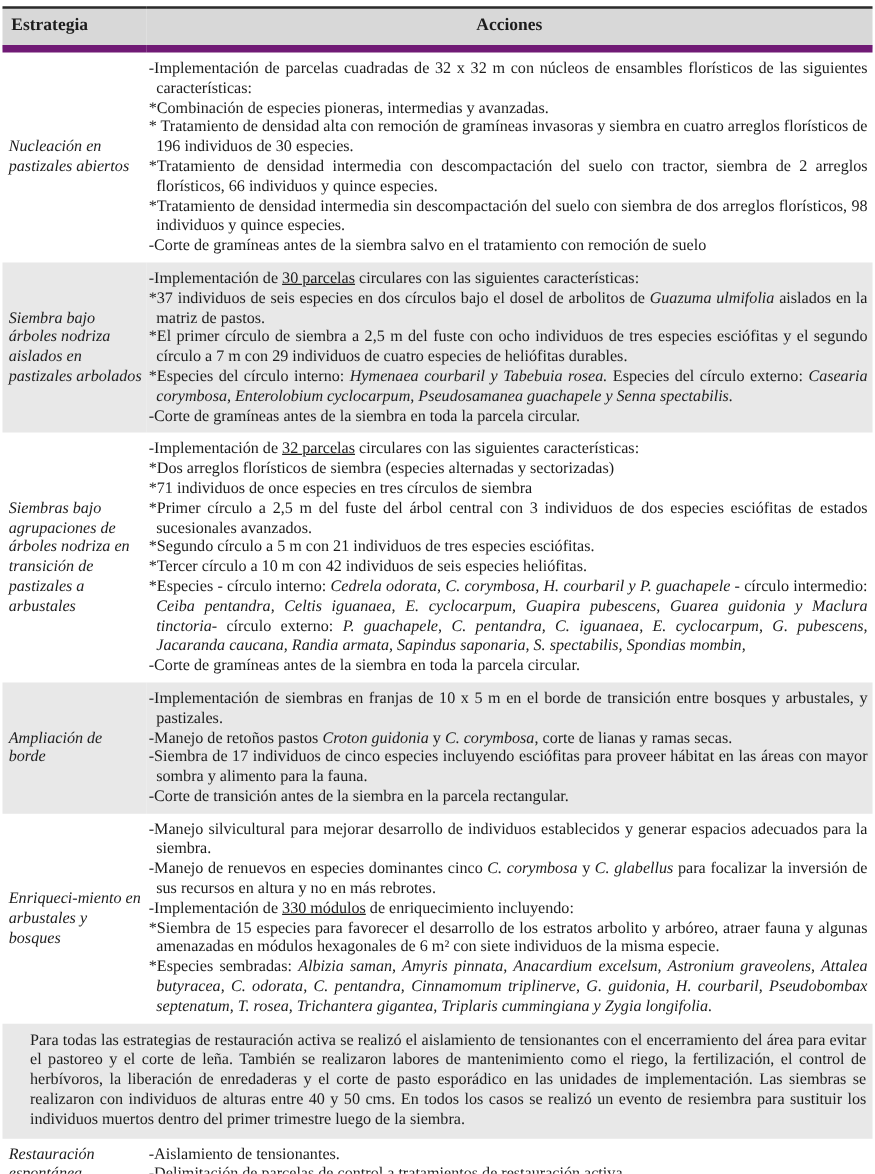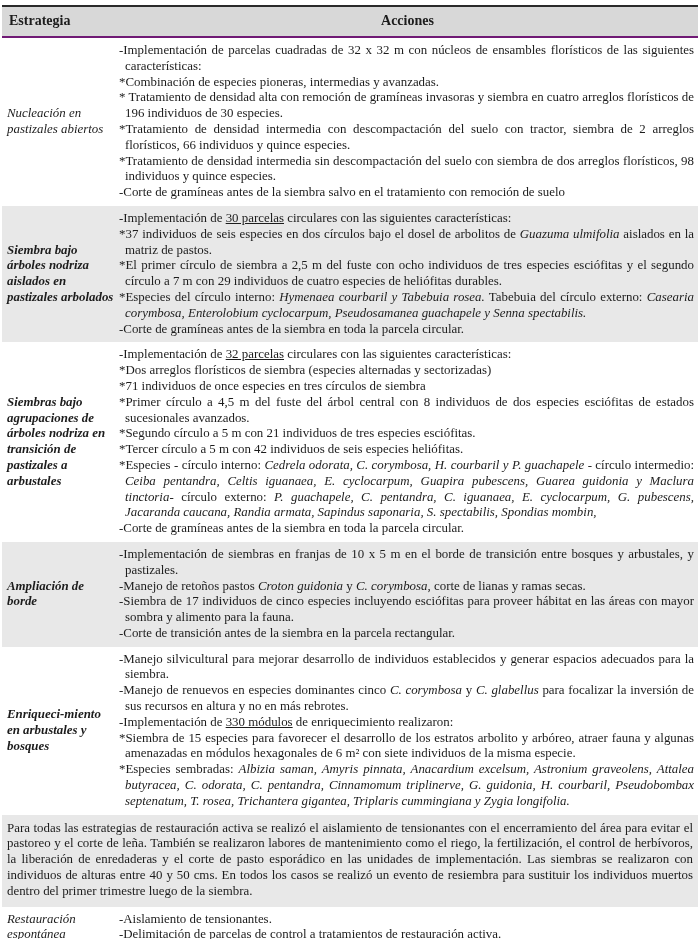--- a/index.html
+++ b/index.html
@@ -16,47 +16,47 @@
     margin:5px 2px 0 2px;
     border-top:2px solid #2a2a2a;
     border-bottom:2px solid #2a2a2a;
     table-layout:fixed;
   }
   thead th{
     background:#d8d8d8;
     font-size:14px;
     font-weight:bold;
     padding:6px 4px 7px 4px;
-    border-bottom:2px solid #701a75;
+    border-bottom:6px solid #701a75;
   }
   th.col-estrategia{text-align:left;width:104px;padding-left:7px;}
   th.col-acciones{text-align:center;}
   td{
     vertical-align:middle;
     font-size:12.9px;
     line-height:15.8px;
     margin-top:28px;
   }
   td.strategy{
     font-style:italic;
     padding:5px 3px 5px 5px;
     width:104px;
   }
-  td.strategy.bold{font-weight:bold;}
+  td.strategy.bold{font-weight:normal;}
   td.actions{
     padding:5px 4px 5px 2px;
     text-align:justify;
   }
   .action{
     padding-left:6px;
     text-indent:-6px;
   }
   tr.shaded{background:#e8e8e8;}
   td.note-cell{
-    padding:6px 5px 7px 5px;
+    padding:6px 5px 7px 22px;
     text-align:justify;
   }
   .u{text-decoration:underline;}
   em{font-style:italic;}
 </style>
 </head>
 <body>
 
 <table>
   <thead>
@@ -76,52 +76,52 @@
           <div class="action"><span>*Tratamiento de densidad intermedia sin descompactación del suelo con siembra de dos arreglos florísticos, 98 individuos y quince especies.</span></div>
           <div class="action"><span>-Corte de gramíneas antes de la siembra salvo en el tratamiento con remoción de suelo</span></div>
         </td>
       </tr>
       <tr class="shaded">
         <td class="strategy bold">Siembra bajo árboles nodriza aislados en pastizales arbolados</td>
         <td class="actions">
           <div class="action"><span>-Implementación de </span><span class="u">30 parcelas</span><span> circulares con las siguientes características:</span></div>
           <div class="action"><span>*37 individuos de seis especies en dos círculos bajo el dosel de arbolitos de </span><em>Guazuma ulmifolia</em><span> aislados en la matriz de pastos.</span></div>
           <div class="action"><span>*El primer círculo de siembra a 2,5 m del fuste con ocho individuos de tres especies esciófitas y el segundo círculo a 7 m con 29 individuos de cuatro especies de heliófitas durables.</span></div>
-          <div class="action"><span>*Especies del círculo interno: </span><em>Hymenaea courbaril y Tabebuia rosea.</em><span> Tabebuia del círculo externo: </span><em>Casearia corymbosa, Enterolobium cyclocarpum, Pseudosamanea guachapele y Senna spectabilis.</em></div>
+          <div class="action"><span>*Especies del círculo interno: </span><em>Hymenaea courbaril y Tabebuia rosea.</em><span> Especies del círculo externo: </span><em>Casearia corymbosa, Enterolobium cyclocarpum, Pseudosamanea guachapele y Senna spectabilis.</em></div>
           <div class="action"><span>-Corte de gramíneas antes de la siembra en toda la parcela circular.</span></div>
         </td>
       </tr>
       <tr>
         <td class="strategy bold">Siembras bajo agrupaciones de árboles nodriza en transición de pastizales a arbustales</td>
         <td class="actions">
           <div class="action"><span>-Implementación de </span><span class="u">32 parcelas</span><span> circulares con las siguientes características:</span></div>
           <div class="action"><span>*Dos arreglos florísticos de siembra (especies alternadas y sectorizadas)</span></div>
           <div class="action"><span>*71 individuos de once especies en tres círculos de siembra</span></div>
-          <div class="action"><span>*Primer círculo a 4,5 m del fuste del árbol central con 8 individuos de dos especies esciófitas de estados sucesionales avanzados.</span></div>
+          <div class="action"><span>*Primer círculo a 2,5 m del fuste del árbol central con 3 individuos de dos especies esciófitas de estados sucesionales avanzados.</span></div>
           <div class="action"><span>*Segundo círculo a 5 m con 21 individuos de tres especies esciófitas.</span></div>
-          <div class="action"><span>*Tercer círculo a 5 m con 42 individuos de seis especies heliófitas.</span></div>
+          <div class="action"><span>*Tercer círculo a 10 m con 42 individuos de seis especies heliófitas.</span></div>
           <div class="action"><span>*Especies - círculo interno: </span><em>Cedrela odorata, C. corymbosa, H. courbaril y P. guachapele</em><span> - círculo intermedio: </span><em>Ceiba pentandra, Celtis iguanaea, E. cyclocarpum, Guapira pubescens, Guarea guidonia y Maclura tinctoria</em><span>- círculo externo: </span><em>P. guachapele, C. pentandra, C. iguanaea, E. cyclocarpum, G. pubescens, Jacaranda caucana, Randia armata, Sapindus saponaria, S. spectabilis, Spondias mombin,</em></div>
           <div class="action"><span>-Corte de gramíneas antes de la siembra en toda la parcela circular.</span></div>
         </td>
       </tr>
       <tr class="shaded">
         <td class="strategy bold">Ampliación de borde</td>
         <td class="actions">
           <div class="action"><span>-Implementación de siembras en franjas de 10 x 5 m en el borde de transición entre bosques y arbustales, y pastizales.</span></div>
           <div class="action"><span>-Manejo de retoños pastos </span><em>Croton guidonia</em><span> y </span><em>C. corymbosa</em><span>, corte de lianas y ramas secas.</span></div>
           <div class="action"><span>-Siembra de 17 individuos de cinco especies incluyendo esciófitas para proveer hábitat en las áreas con mayor sombra y alimento para la fauna.</span></div>
           <div class="action"><span>-Corte de transición antes de la siembra en la parcela rectangular.</span></div>
         </td>
       </tr>
       <tr>
         <td class="strategy bold">Enriqueci-miento en arbustales y bosques</td>
         <td class="actions">
           <div class="action"><span>-Manejo silvicultural para mejorar desarrollo de individuos establecidos y generar espacios adecuados para la siembra.</span></div>
           <div class="action"><span>-Manejo de renuevos en especies dominantes cinco </span><em>C. corymbosa</em><span> y </span><em>C. glabellus</em><span> para focalizar la inversión de sus recursos en altura y no en más rebrotes.</span></div>
-          <div class="action"><span>-Implementación de </span><span class="u">330 módulos</span><span> de enriquecimiento realizaron:</span></div>
+          <div class="action"><span>-Implementación de </span><span class="u">330 módulos</span><span> de enriquecimiento incluyendo:</span></div>
           <div class="action"><span>*Siembra de 15 especies para favorecer el desarrollo de los estratos arbolito y arbóreo, atraer fauna y algunas amenazadas en módulos hexagonales de 6 m² con siete individuos de la misma especie.</span></div>
           <div class="action"><span>*Especies sembradas: </span><em>Albizia saman, Amyris pinnata, Anacardium excelsum, Astronium graveolens, Attalea butyracea, C. odorata, C. pentandra, Cinnamomum triplinerve, G. guidonia, H. courbaril, Pseudobombax septenatum, T. rosea, Trichantera gigantea, Triplaris cummingiana y Zygia longifolia.</em></div>
         </td>
       </tr>
       <tr class="shaded">
         <td colspan="2" class="note-cell"><span>Para todas las estrategias de restauración activa se realizó el aislamiento de tensionantes con el encerramiento del área para evitar el pastoreo y el corte de leña. También se realizaron labores de mantenimiento como el riego, la fertilización, el control de herbívoros, la liberación de enredaderas y el corte de pasto esporádico en las unidades de implementación. Las siembras se realizaron con individuos de alturas entre 40 y 50 cms. En todos los casos se realizó un evento de resiembra para sustituir los individuos muertos dentro del primer trimestre luego de la siembra.</span></td>
       </tr>
       <tr>
         <td class="strategy">Restauración espontánea</td>
         <td class="actions">

